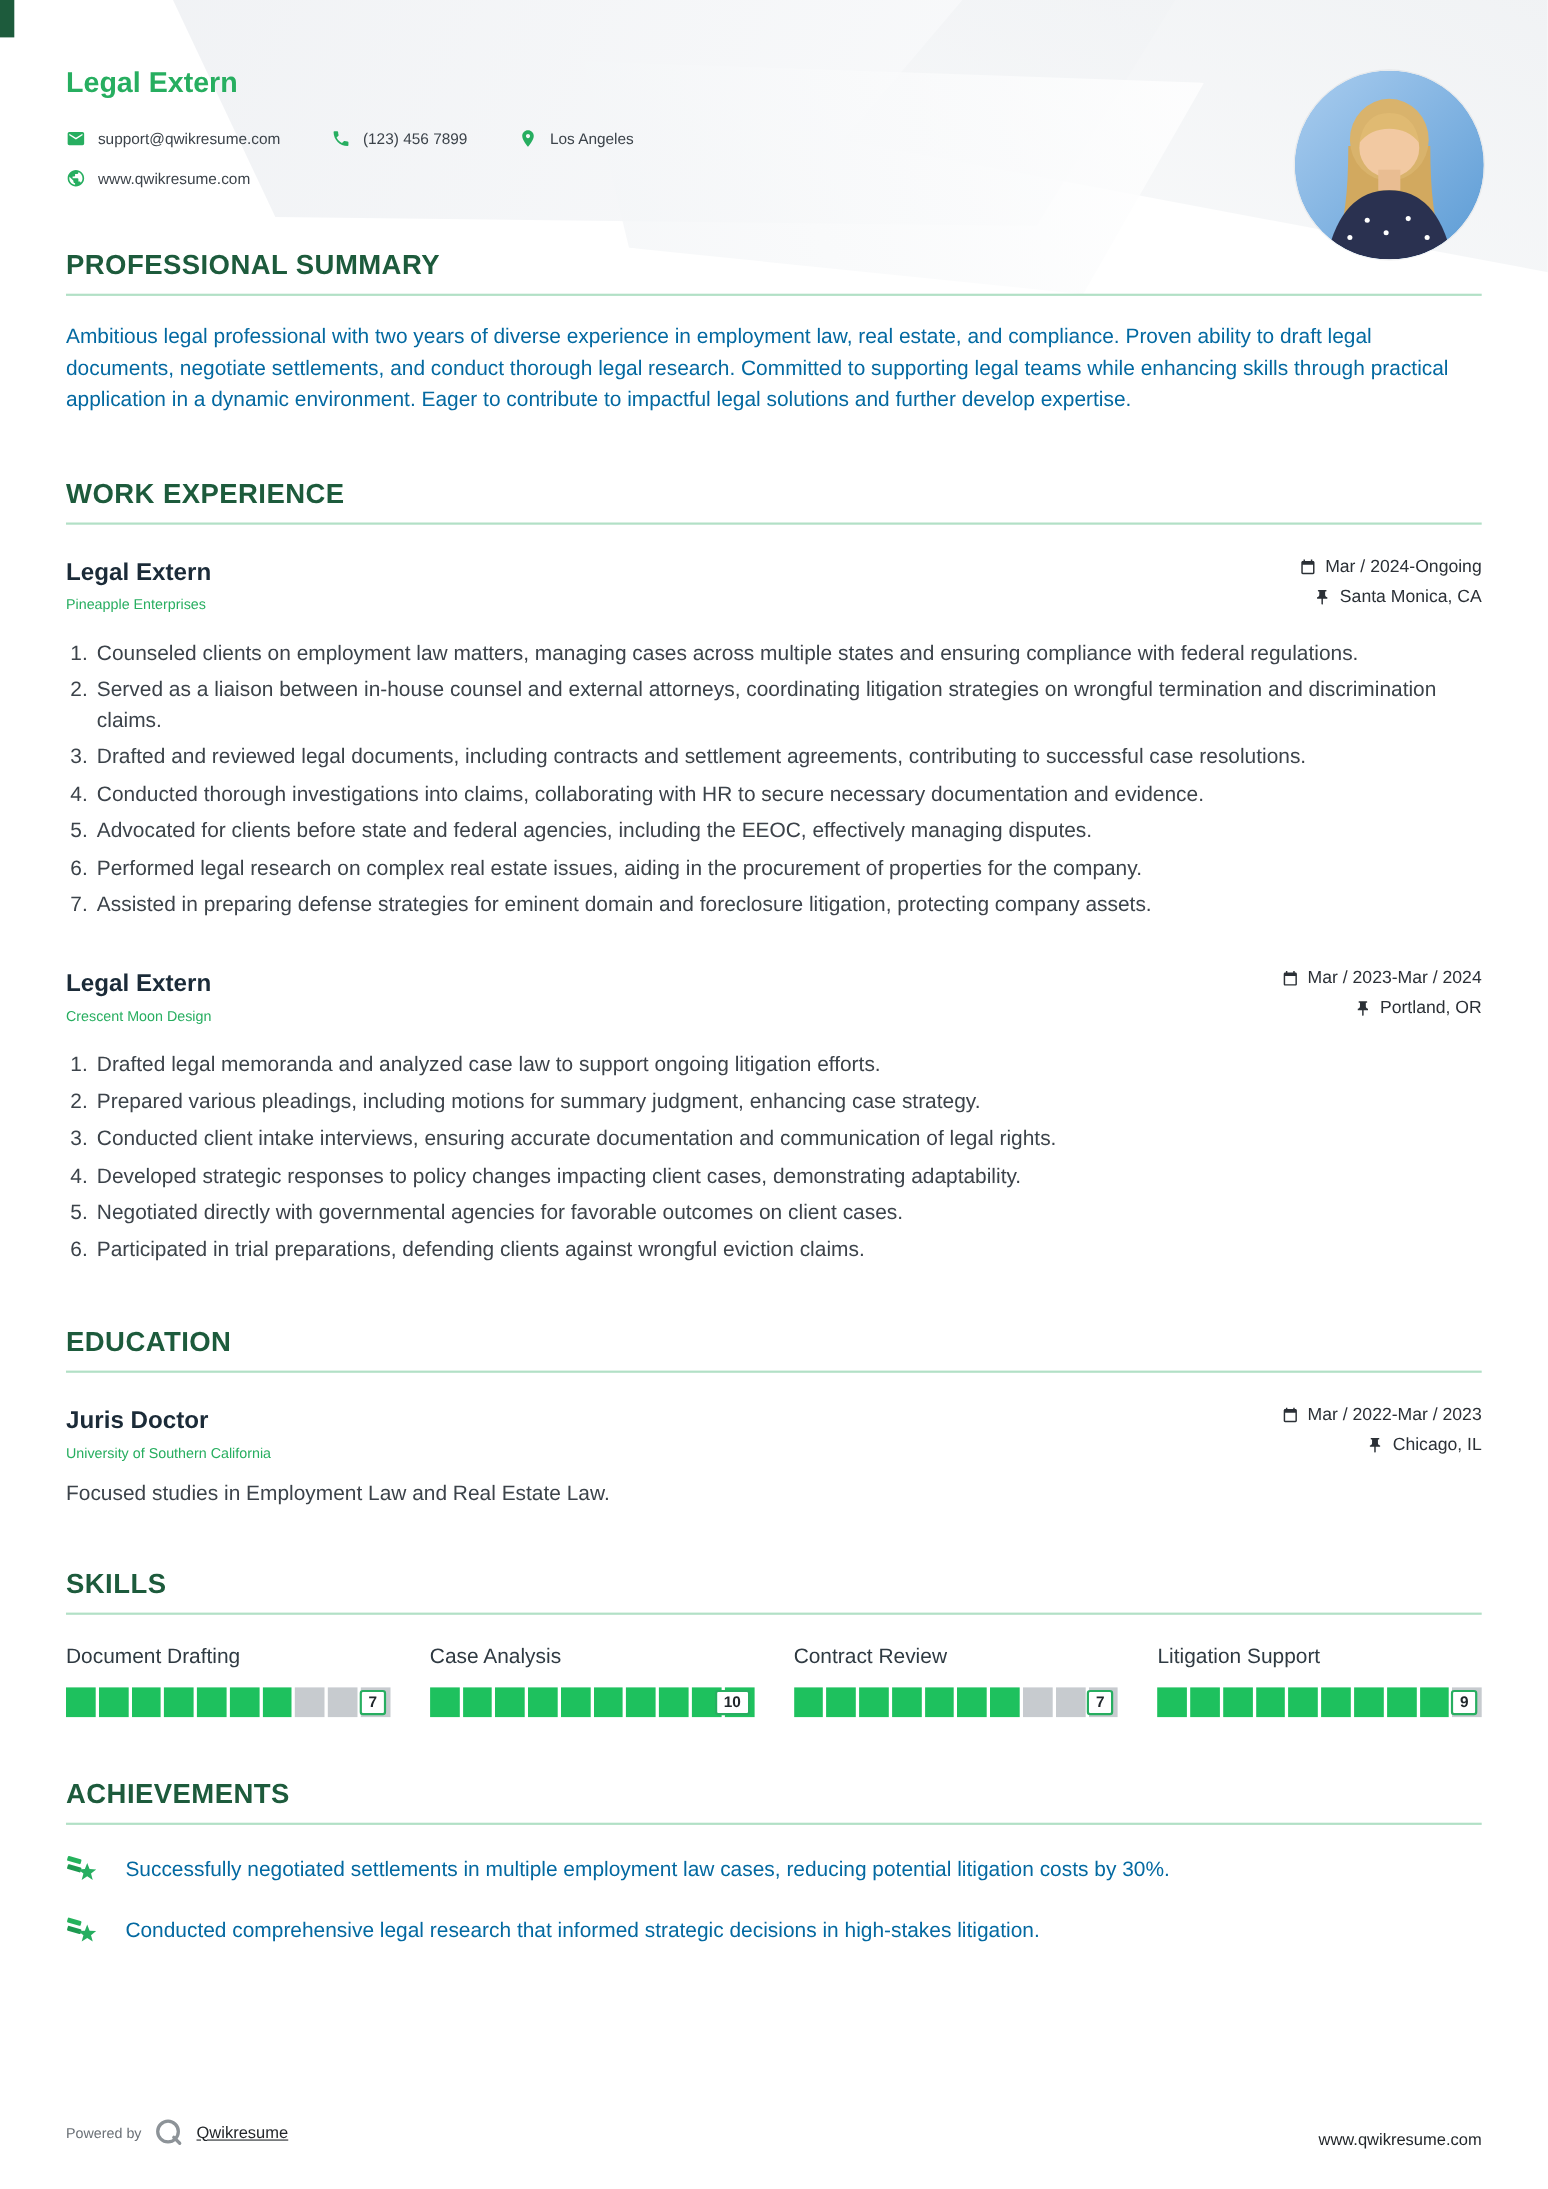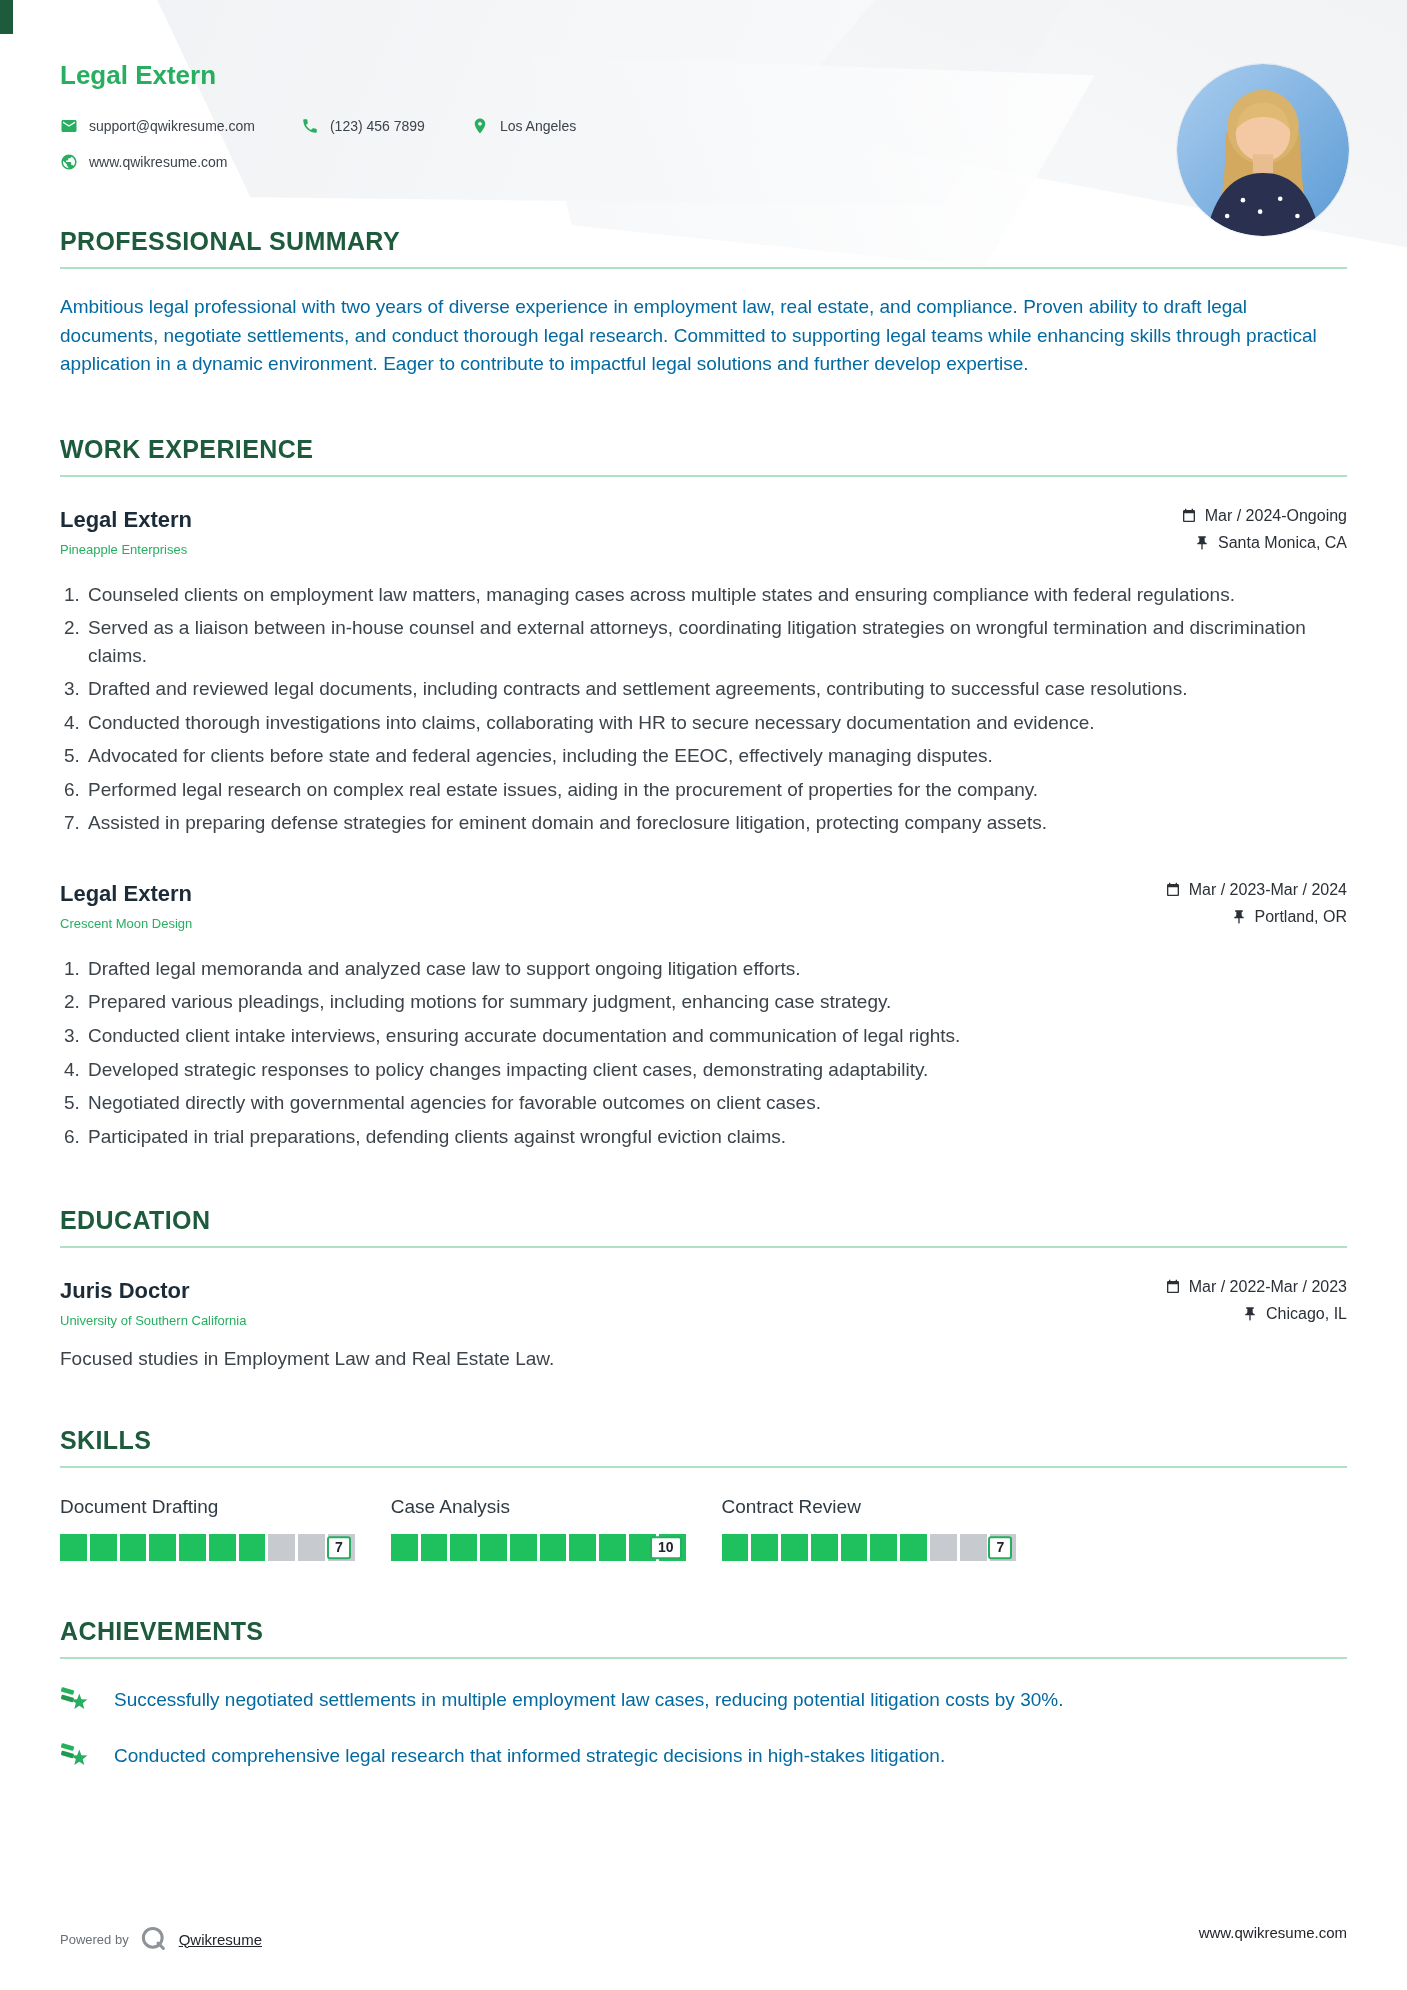--- a/index.html
+++ b/index.html
@@ -70,21 +70,21 @@
     background: #ffffff; border: 2px solid #27ae60; border-radius: 3px;
     font-size: 14px; font-weight: 700; color: #20262b; padding: 1px 6px; line-height: 1.25; }
 
   
   .achv-list { margin-top: 26px; }
   .achv-item { display: flex; align-items: center; gap: 24px; margin-bottom: 26px; font-size: 19px; color: #0369a1; text-align: right; }
   .achv-item svg { width: 30px; height: 30px; flex: 0 0 auto; }
 
   
   .footer { position: absolute; left: 60px; right: 60px; bottom: 36px;
-    display: flex; justify-content: space-between; align-items: flex-start; z-index: 1; }
+    display: flex; justify-content: space-between; align-items: flex-end; z-index: 1; }
   .footer-left { display: flex; align-items: center; gap: 10px; }
   .powered-by { font-size: 13px; color: #6a7076; }
   .brand-logo svg { width: 30px; height: 30px; display: block; }
   .brand-name { font-size: 15px; font-weight: 400; color: #22262a; text-decoration: underline; }
   .footer-site { font-size: 15px; color: #22262a; }
 </style>
 </head>
 <body>
 
 <div class="deco">
@@ -312,20 +312,38 @@
               <span class="cell on"></span>
               <span class="cell on"></span>
               <span class="cell on"></span>
               <span class="cell"></span>
               <span class="cell"></span>
               <span class="cell"></span>
             </div>
           <span class="skill-badge">7</span>
         </div>
       </div>
+      <div class="skill">
+        <div class="skill-name">Litigation Support</div>
+        <div class="skill-bar">
+          <div class="bar-cells">
+              <span class="cell on"></span>
+              <span class="cell on"></span>
+              <span class="cell on"></span>
+              <span class="cell on"></span>
+              <span class="cell on"></span>
+              <span class="cell on"></span>
+              <span class="cell on"></span>
+              <span class="cell on"></span>
+              <span class="cell on"></span>
+              <span class="cell"></span>
+            </div>
+          <span class="skill-badge">9</span>
+        </div>
+      </div>
     </div>
   </section>
 
   <section class="section">
     <h2 class="section-heading">ACHIEVEMENTS</h2>
     <div class="section-rule"></div>
 
     <div class="achv-list">
       <div class="achv-item">
         <svg viewBox="0 0 28 28">

